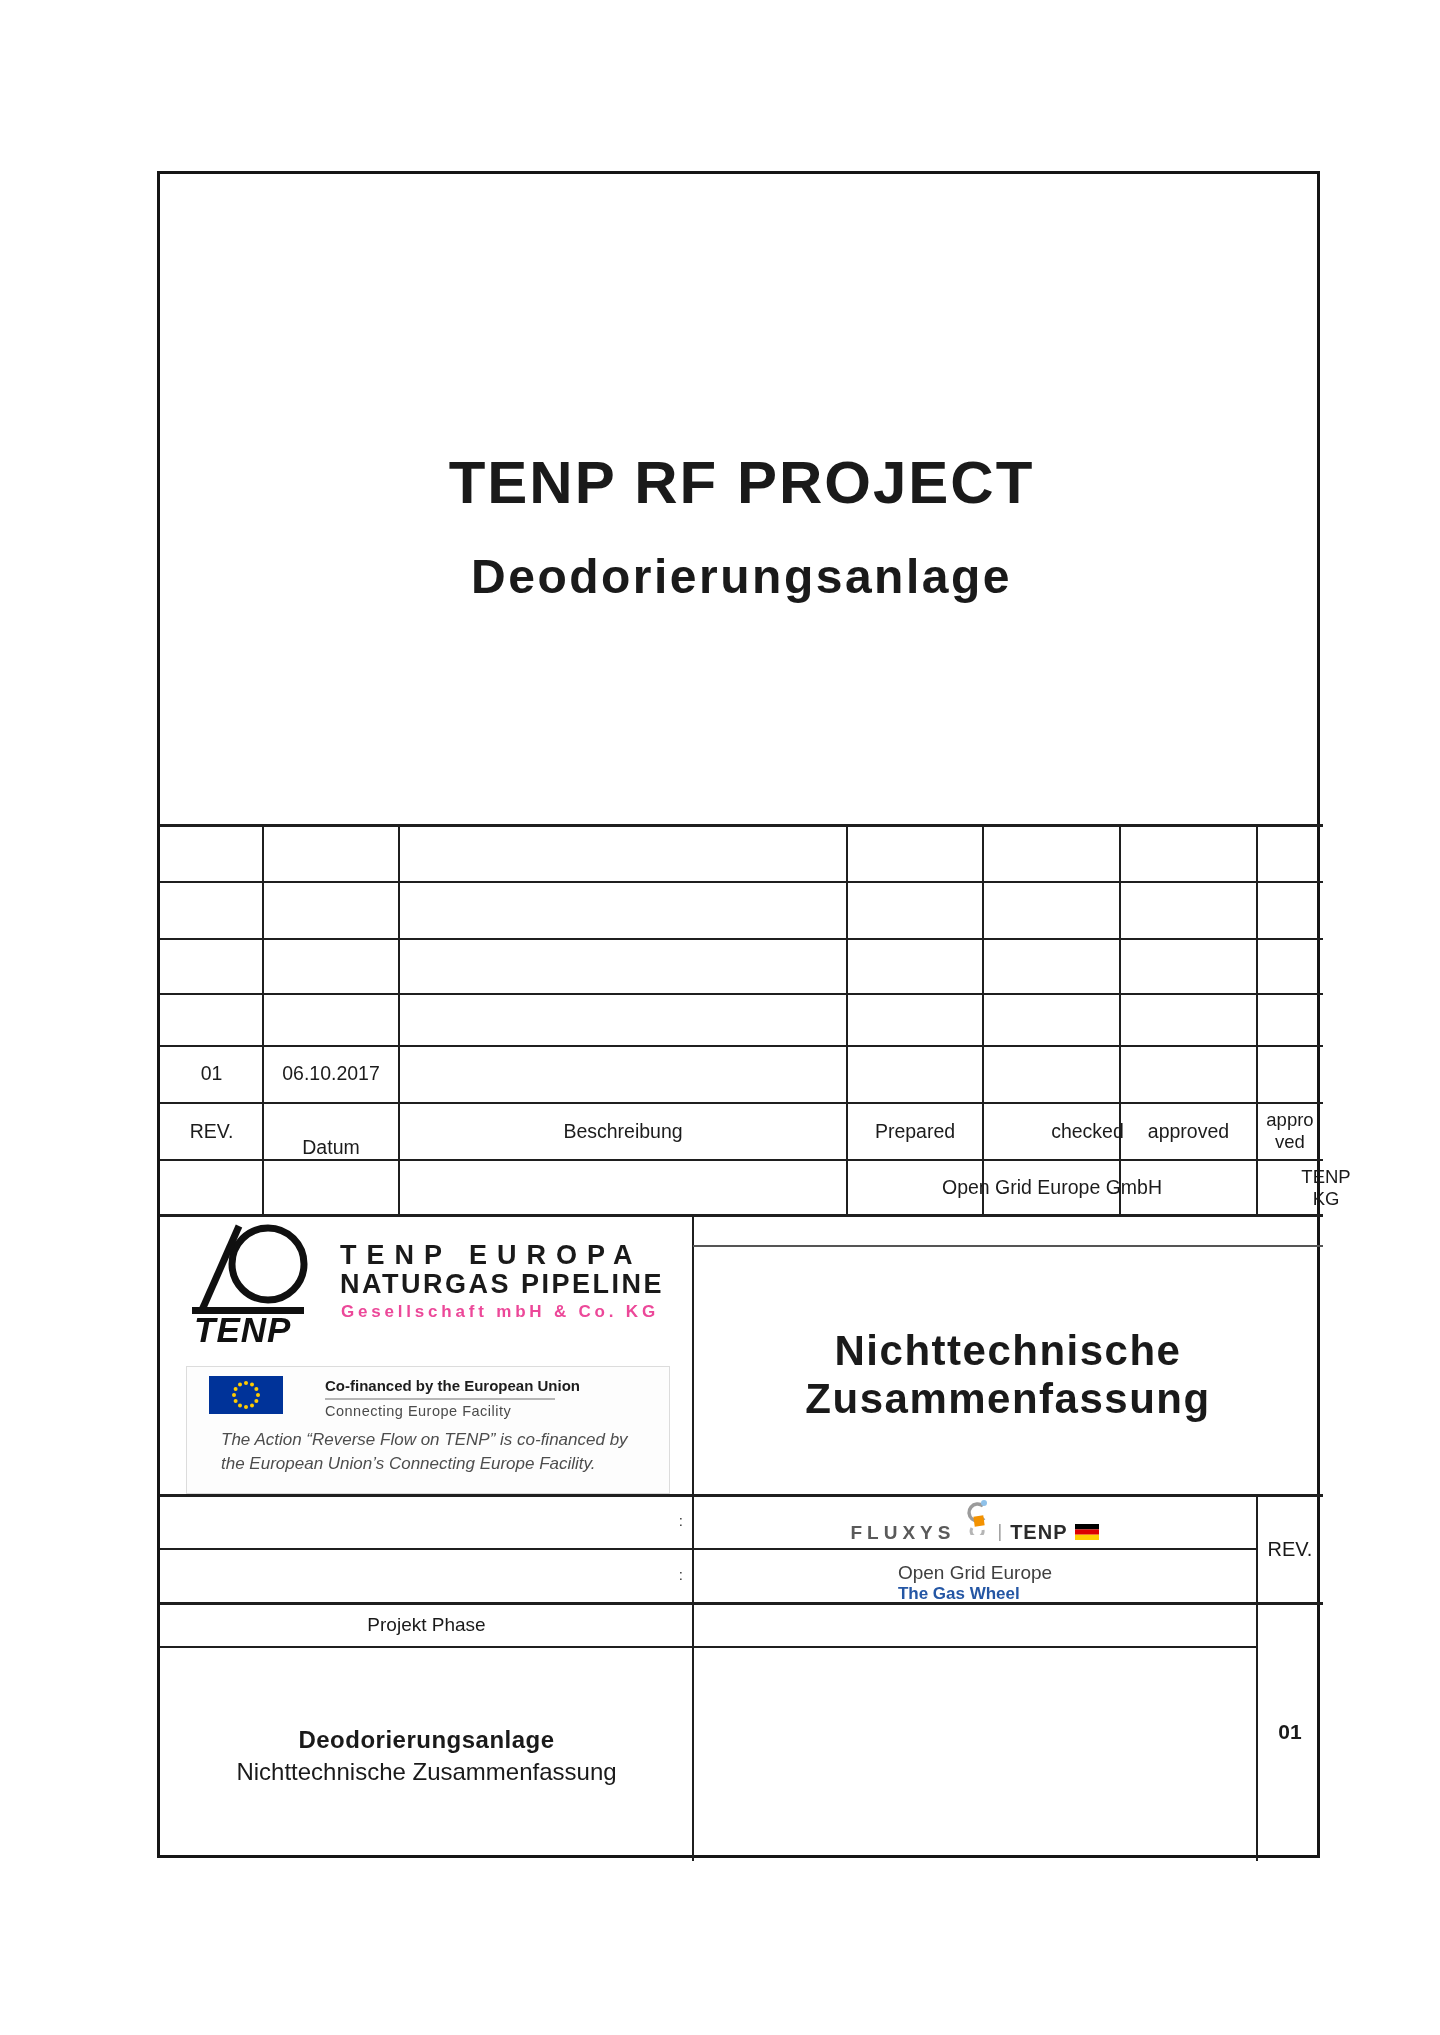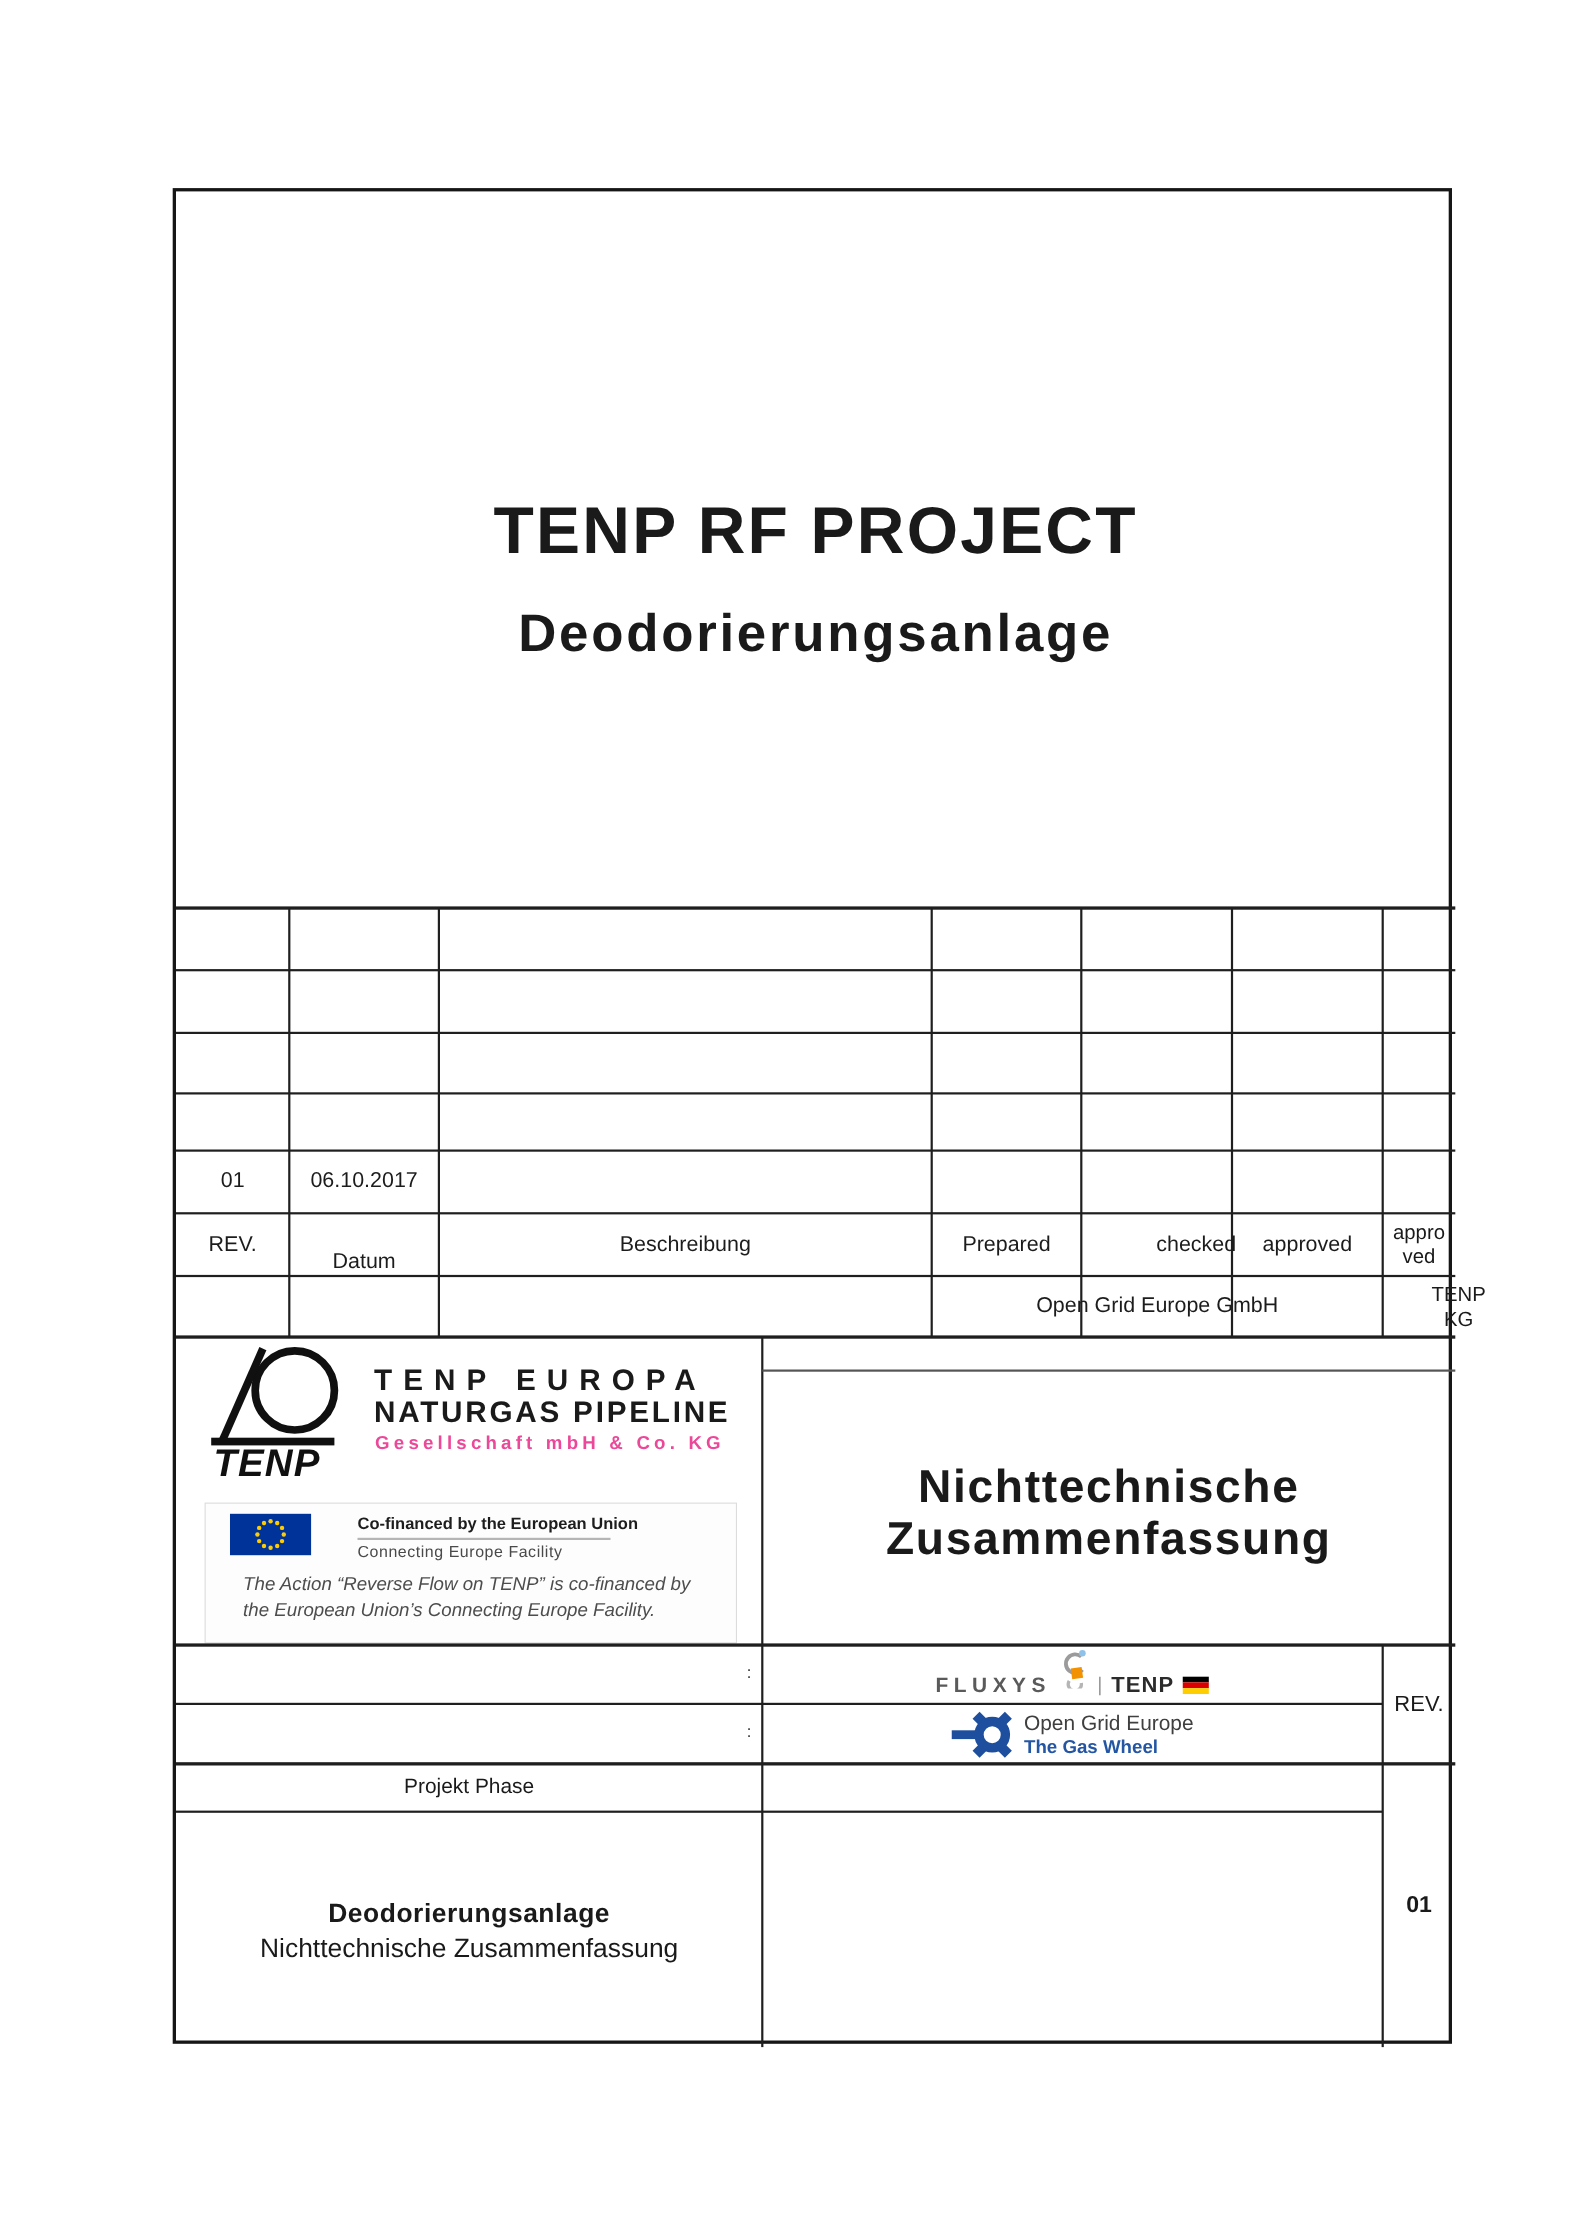--- a/index.html
+++ b/index.html
@@ -19,21 +19,21 @@
   .tenp-n3{font-weight:600;font-size:17px;letter-spacing:3.8px;color:#ec4899;}
   .eu-box{position:absolute;border:1px solid #dcdcdc;background:#fdfdfd;}
   .eu-l1{font-weight:bold;font-size:15px;color:#1d1d1d;}
   .eu-l2{font-size:14.5px;color:#4a4a4a;letter-spacing:0.5px;}
   .eu-action{font-style:italic;font-size:17px;color:#4d4d4d;}
   .colon{font-size:15px;color:#333;}
   .fluxys-row{position:absolute;display:flex;justify-content:center;align-items:flex-end;}
   .fluxys-name{font-size:19px;font-weight:600;color:#5a5a5a;letter-spacing:5px;}
   .fluxys-sep{font-size:18px;color:#999;}
   .fluxys-tenp{font-size:20px;font-weight:600;color:#2b2b2b;letter-spacing:1px;}
-  .oge-row{position:absolute;display:flex;justify-content:center;align-items:center;gap:10px;}
+  .oge-row{position:absolute;display:flex;justify-content:center;align-items:center;gap:10px;flex-direction:column;}
   .oge-name{font-size:19px;color:#3f3f3f;line-height:22px;}
   .oge-tag{font-size:17px;font-weight:bold;color:#2456a4;line-height:19px;}
   .foot{font-size:19px;}
   .foot-bold{font-weight:bold;font-size:24px;letter-spacing:0.5px;}
   .foot-sub{font-size:24px;}
   .rev-val{font-weight:bold;font-size:21px;}
 </style>
 </head>
 <body>
 

